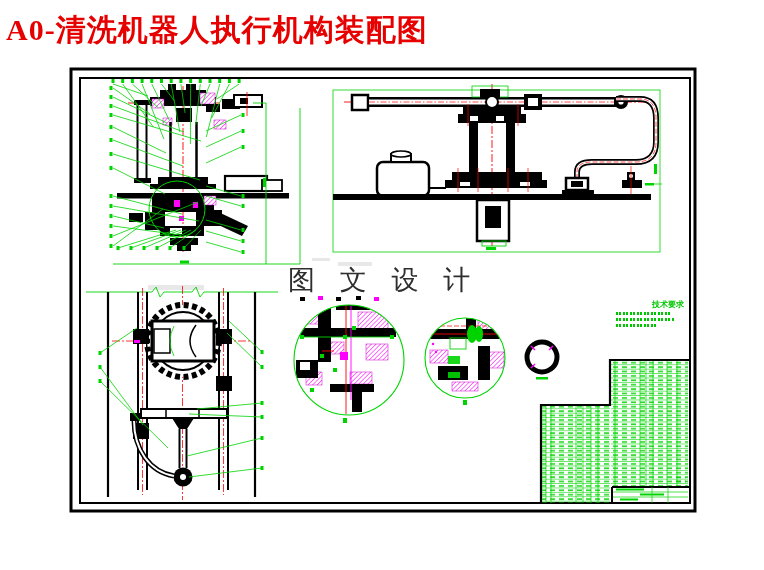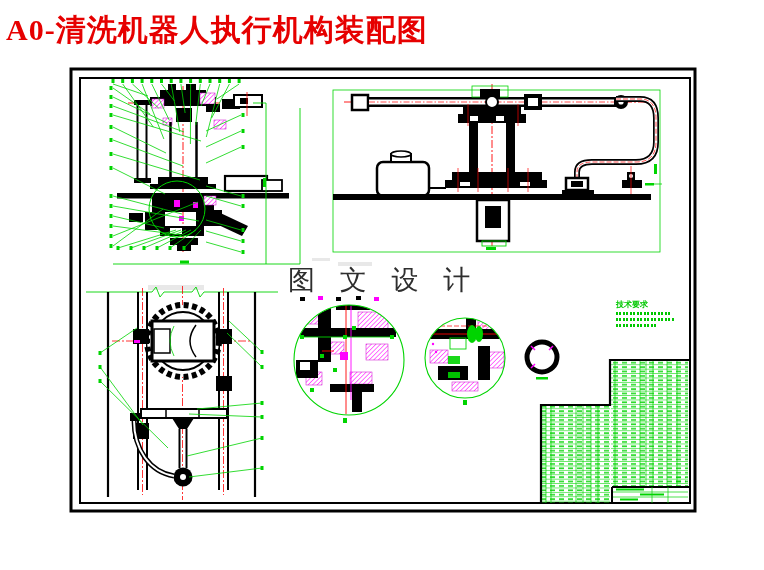--- a/index.html
+++ b/index.html
@@ -5,21 +5,21 @@
   html,body{margin:0;padding:0;background:#fff;}
   .canvas{position:relative;width:764px;height:570px;background:#ffffff;overflow:hidden;
           font-family:"Liberation Serif",serif;}
   .page-title{position:absolute;left:6px;top:10px;font-size:30px;font-weight:bold;
               color:#e60000;letter-spacing:1px;white-space:nowrap;}
   .watermark{position:absolute;left:288px;top:262px;font-size:27px;color:#2e2e2e;
              letter-spacing:9px;white-space:nowrap;}
   .draw{position:absolute;left:0;top:0;width:764px;height:570px;}
   .techreq{position:absolute;left:616px;top:300px;width:70px;}
   .techreq .tr-title{font-size:8px;font-weight:bold;color:#00c800;line-height:9px;
-                     font-family:"Liberation Sans",sans-serif;white-space:nowrap;}
+                     font-family:"Liberation Sans",sans-serif;white-space:nowrap;margin-left:36px;}
   .tr-line{height:3.5px;margin-top:2.5px;
            background:repeating-linear-gradient(90deg,#00c800 0 2px,transparent 2px 3.5px);}
   .tr-line:nth-of-type(2){width:54px;}
   .tr-line:nth-of-type(3){width:58px;}
   .tr-line:nth-of-type(4){width:40px;}
   .smudge{position:absolute;background:#d9d9d9;opacity:.6;}
 </style>
 </head>
 <body>
 

